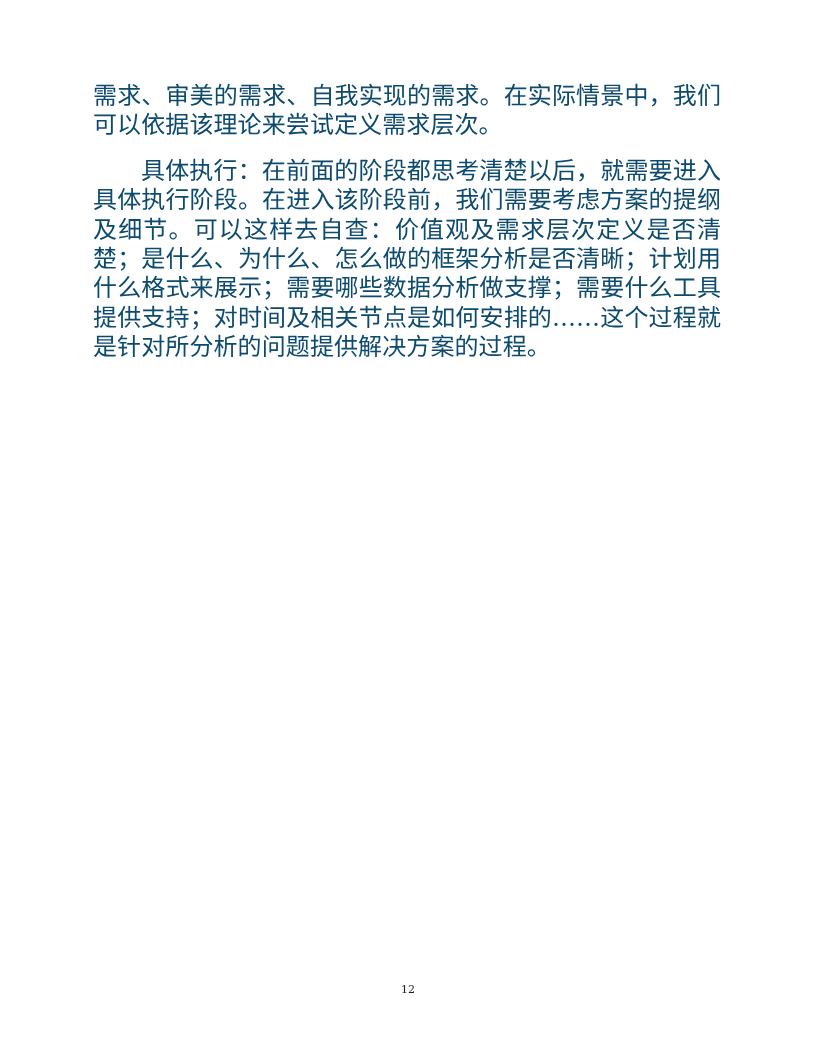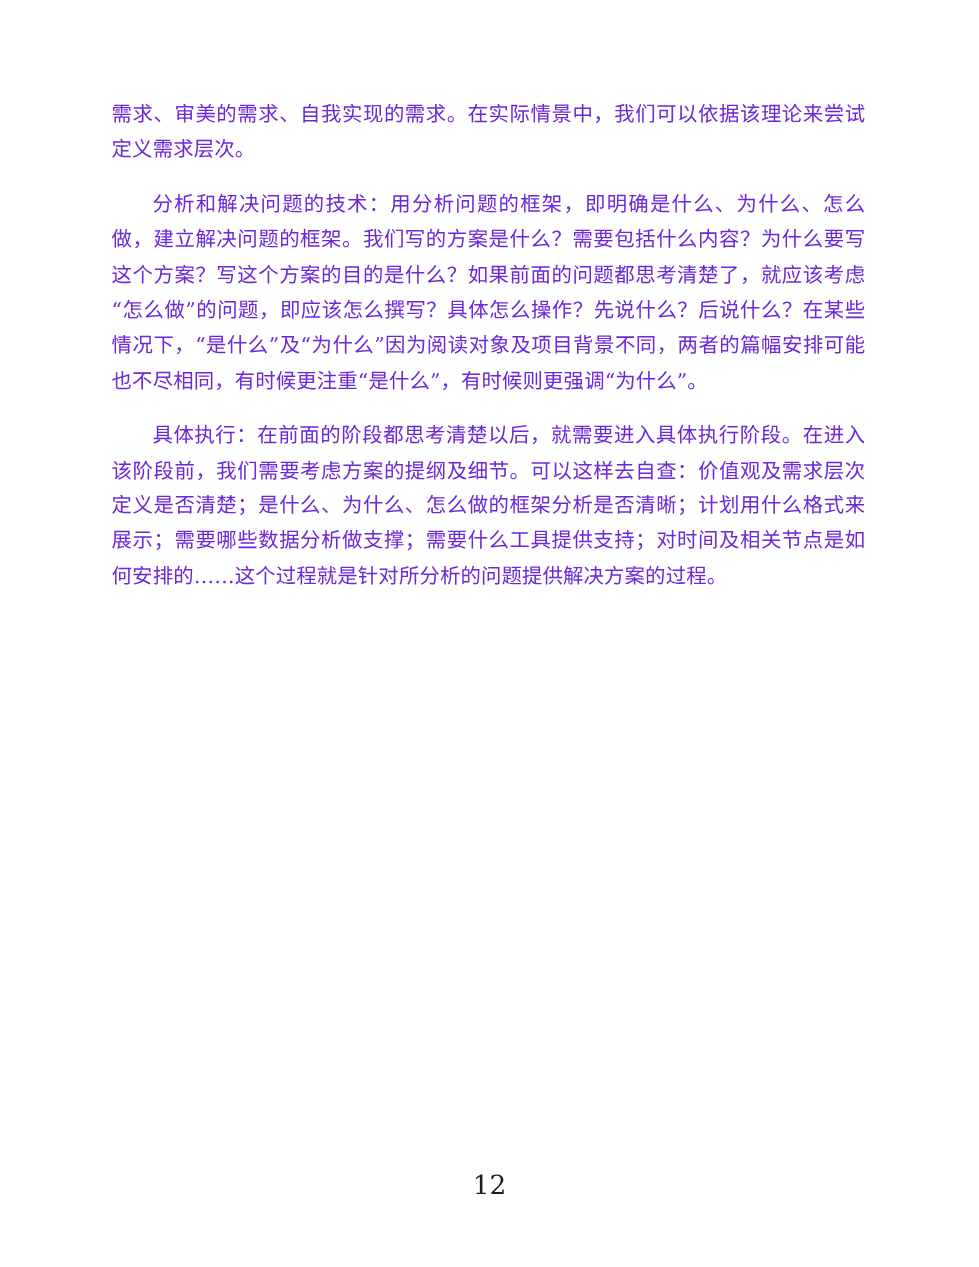--- a/index.html
+++ b/index.html
@@ -29,22 +29,22 @@
 
   #content {
     position: absolute;
     left: 93px;
     top: 82px;
     width: 628px;
   }
 
   .para {
     margin: 0 0 16px 0;
-    color: #6d28d9;
-    font-size: 17px;
+    color: #0c4a6e;
+    font-size: 24px;
     line-height: 29.4px;
     text-align: justify;
     text-justify: inter-character;
     letter-spacing: 0.1px;
     word-break: break-all;
     font-family: "DejaVu Serif", "Liberation Serif", serif;
   }
 
   .para:last-of-type {
     margin-bottom: 0;
@@ -58,35 +58,34 @@
     position: absolute;
     left: 0;
     top: 978px;
     width: 816px;
     text-align: center;
   }
 
   #page-number {
     display: inline-block;
     color: #1c1c24;
-    font-size: 22px;
+    font-size: 11px;
     line-height: 22px;
     font-family: "DejaVu Serif", "Liberation Serif", serif;
   }
 </style>
 </head>
 <body>
 
 <div id="page">
 
   <div id="content">
 
     <p class="para">需求、审美的需求、自我实现的需求。在实际情景中，我们可以依据该理论来尝试定义需求层次。</p>
 
-    <p class="para indent">分析和解决问题的技术：用分析问题的框架，即明确是什么、为什么、怎么做，建立解决问题的框架。我们写的方案是什么？需要包括什么内容？为什么要写这个方案？写这个方案的目的是什么？如果前面的问题都思考清楚了，就应该考虑“怎么做”的问题，即应该怎么撰写？具体怎么操作？先说什么？后说什么？在某些情况下，“是什么”及“为什么”因为阅读对象及项目背景不同，两者的篇幅安排可能也不尽相同，有时候更注重“是什么”，有时候则更强调“为什么”。</p>
 
     <p class="para indent">具体执行：在前面的阶段都思考清楚以后，就需要进入具体执行阶段。在进入该阶段前，我们需要考虑方案的提纲及细节。可以这样去自查：价值观及需求层次定义是否清楚；是什么、为什么、怎么做的框架分析是否清晰；计划用什么格式来展示；需要哪些数据分析做支撑；需要什么工具提供支持；对时间及相关节点是如何安排的……这个过程就是针对所分析的问题提供解决方案的过程。</p>
 
 
 
   </div>
 
   <div id="footer">
     <span id="page-number">12</span>
   </div>

